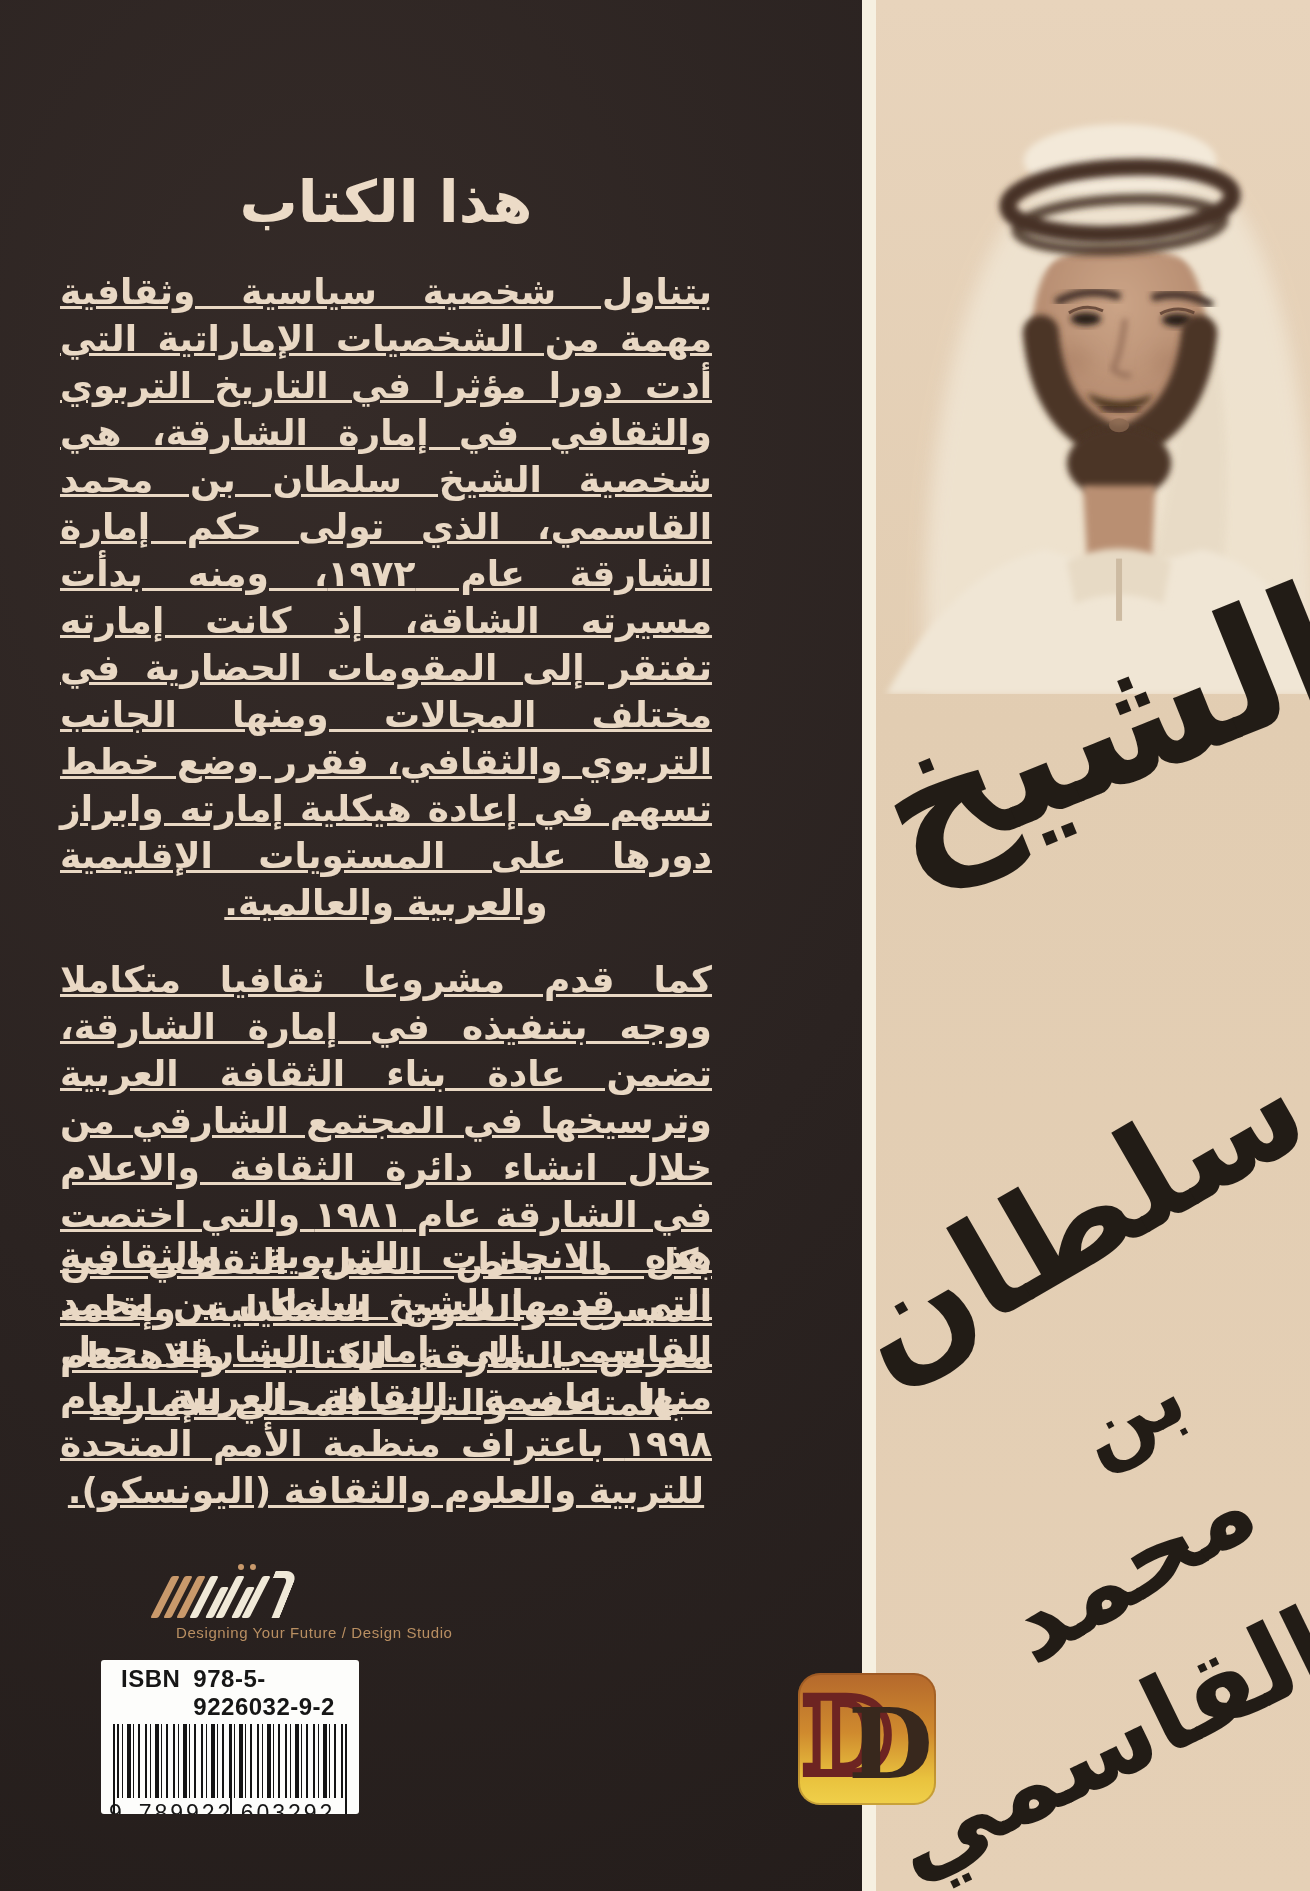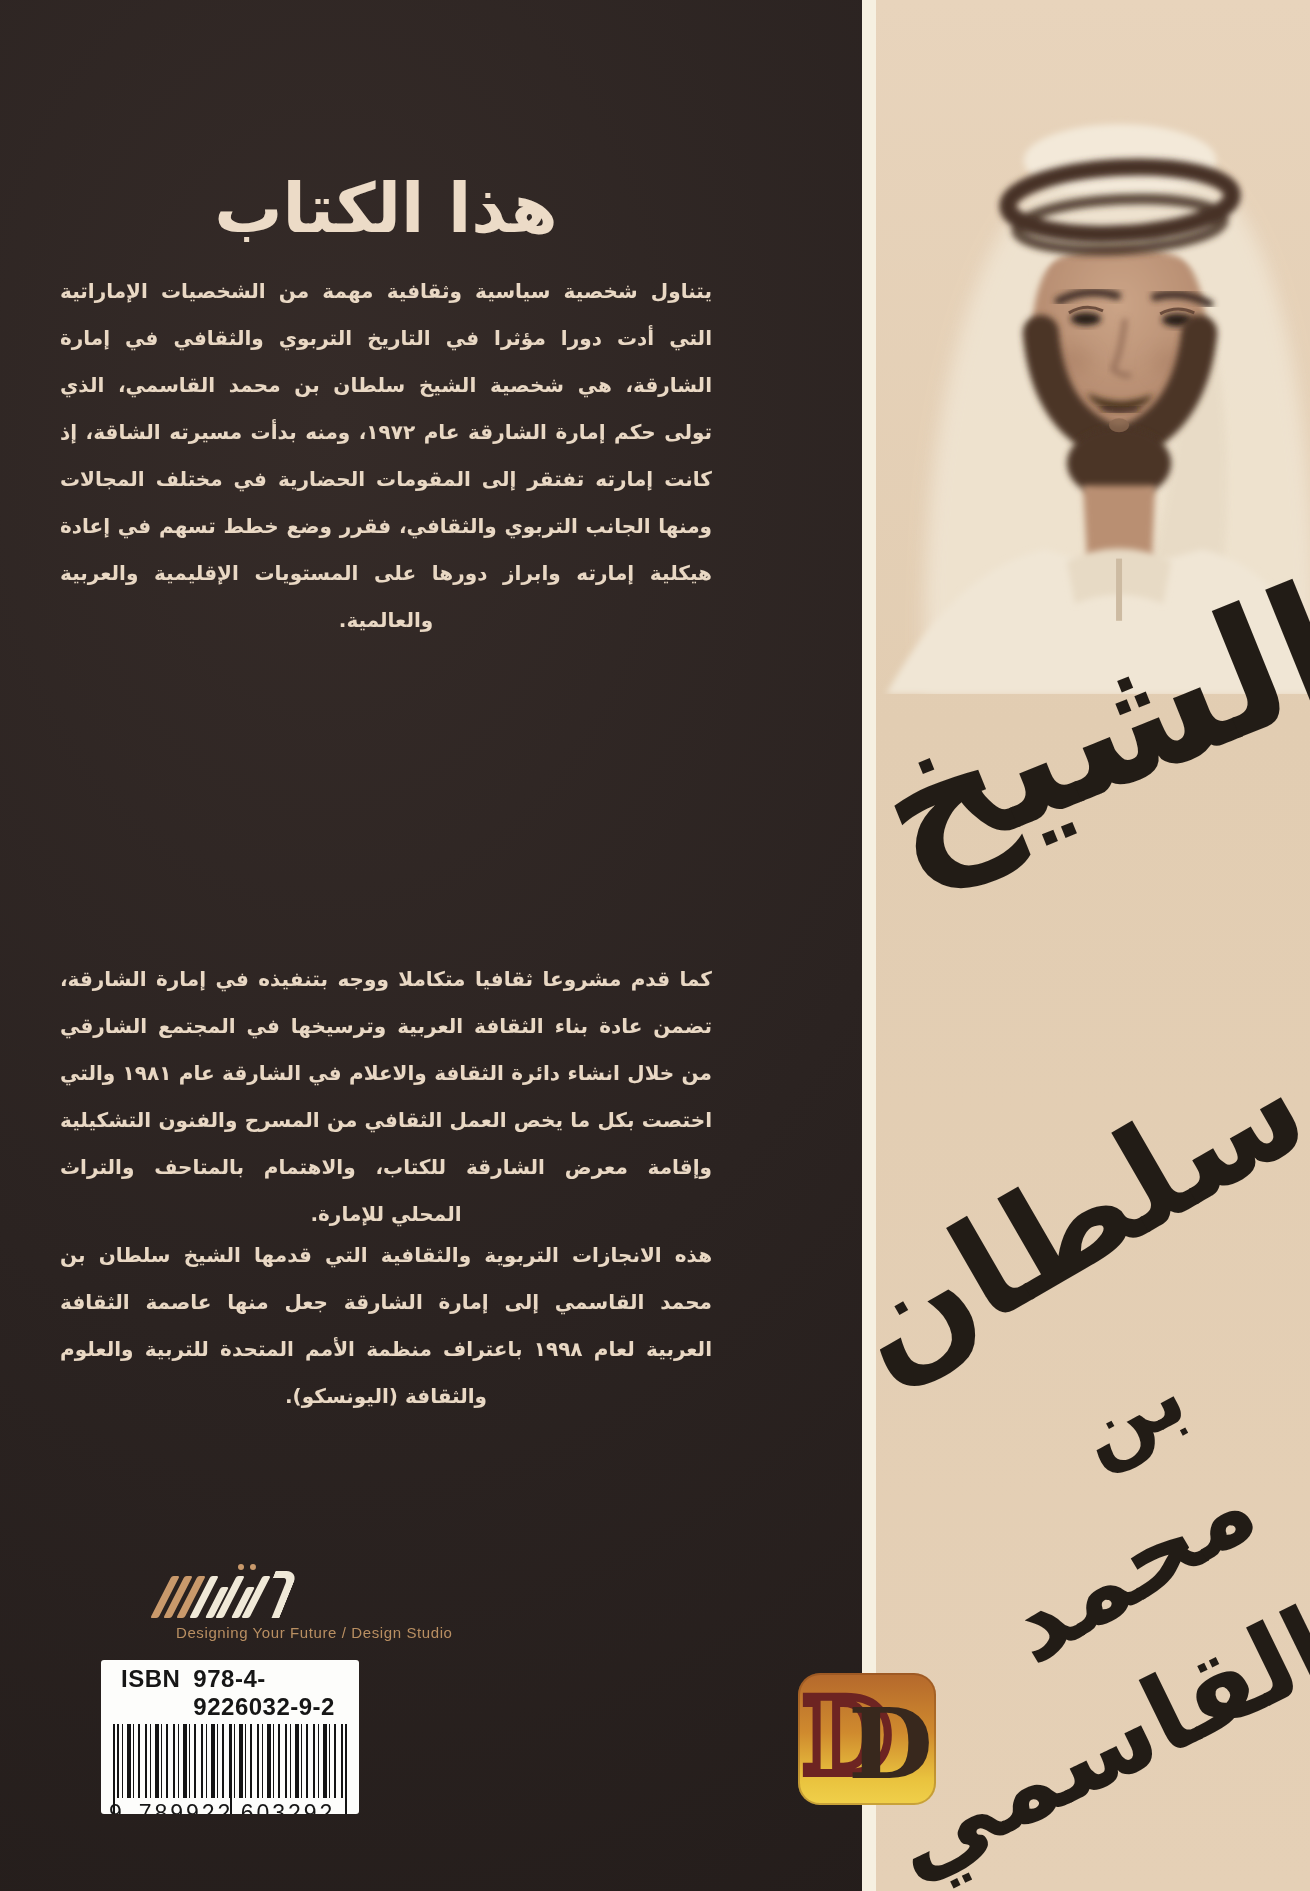--- a/index.html
+++ b/index.html
@@ -2,25 +2,25 @@
 <html lang="ar"><head>
 <meta charset="utf-8">
 <style>
   html,body{margin:0;padding:0;background:#888;}
   .page{position:relative;width:1310px;height:1891px;overflow:hidden;
         font-family:"DejaVu Sans",sans-serif;}
   
   .left-panel{position:absolute;left:0;top:0;width:862px;height:1891px;
     background:radial-gradient(140% 90% at 38% 22%,#352b28 0%,#2b2321 55%,#241d1b 100%);}
   .cover-title{position:absolute;left:60px;top:168px;width:652px;
-    color:#ecdbc7;font-size:68px;font-weight:bold;text-align:center;
+    color:#ecdbc7;font-size:58px;font-weight:bold;text-align:center;
     direction:rtl;letter-spacing:0;line-height:1.2;}
   .body-par{position:absolute;left:60px;width:652px;color:#e9d8c4;
-    font-size:20px;font-weight:bold;line-height:47px;direction:rtl;
-    text-align:justify;text-align-last:center;margin:0;}
+    font-size:36px;font-weight:bold;line-height:47px;direction:rtl;
+    text-align:justify;text-align-last:center;margin:0;text-decoration:underline;}
   .p1{top:268px;} .p2{top:682px;} .p3{top:956px;} .p4{top:1232px;}
 
   
   .studio-logo{position:absolute;left:146px;top:1572px;width:190px;height:72px;}
   .slash-row{position:relative;display:flex;align-items:flex-end;height:46px;padding-left:10px;}
   .sl{width:8px;border-radius:2px;transform:skewX(-27deg);margin-left:5px;}
   .sl.tan{background:#c9996b;height:42px;}
   .sl.w1{background:#f0e9d8;height:42px;}
   .sl.w2{background:#f0e9d8;height:31px;}
   .hook{width:15px;height:40px;margin-left:6px;border-right:8px solid #f0e9d8;
@@ -100,21 +100,21 @@
         <span class="hook"></span>
         <span class="logo-dot dot-a"></span>
         <span class="logo-dot dot-b"></span>
       </div>
       <span class="tagline">Designing Your Future / Design Studio</span>
     </div>
 
     <div class="isbn-box">
       <div class="isbn-line">
         <span>ISBN</span>
-        <span>978-4-9226032-9-2</span>
+        <span>978-5-9226032-9-2</span>
       </div>
       <div class="bars">
         <span class="guard g-l"></span>
         <span class="guard g-m"></span>
         <span class="guard g-r"></span>
       </div>
       <div class="digits-row">
         <span class="d-sys">9</span>
         <span class="d-half">789922</span>
         <span class="d-half">603292</span>

